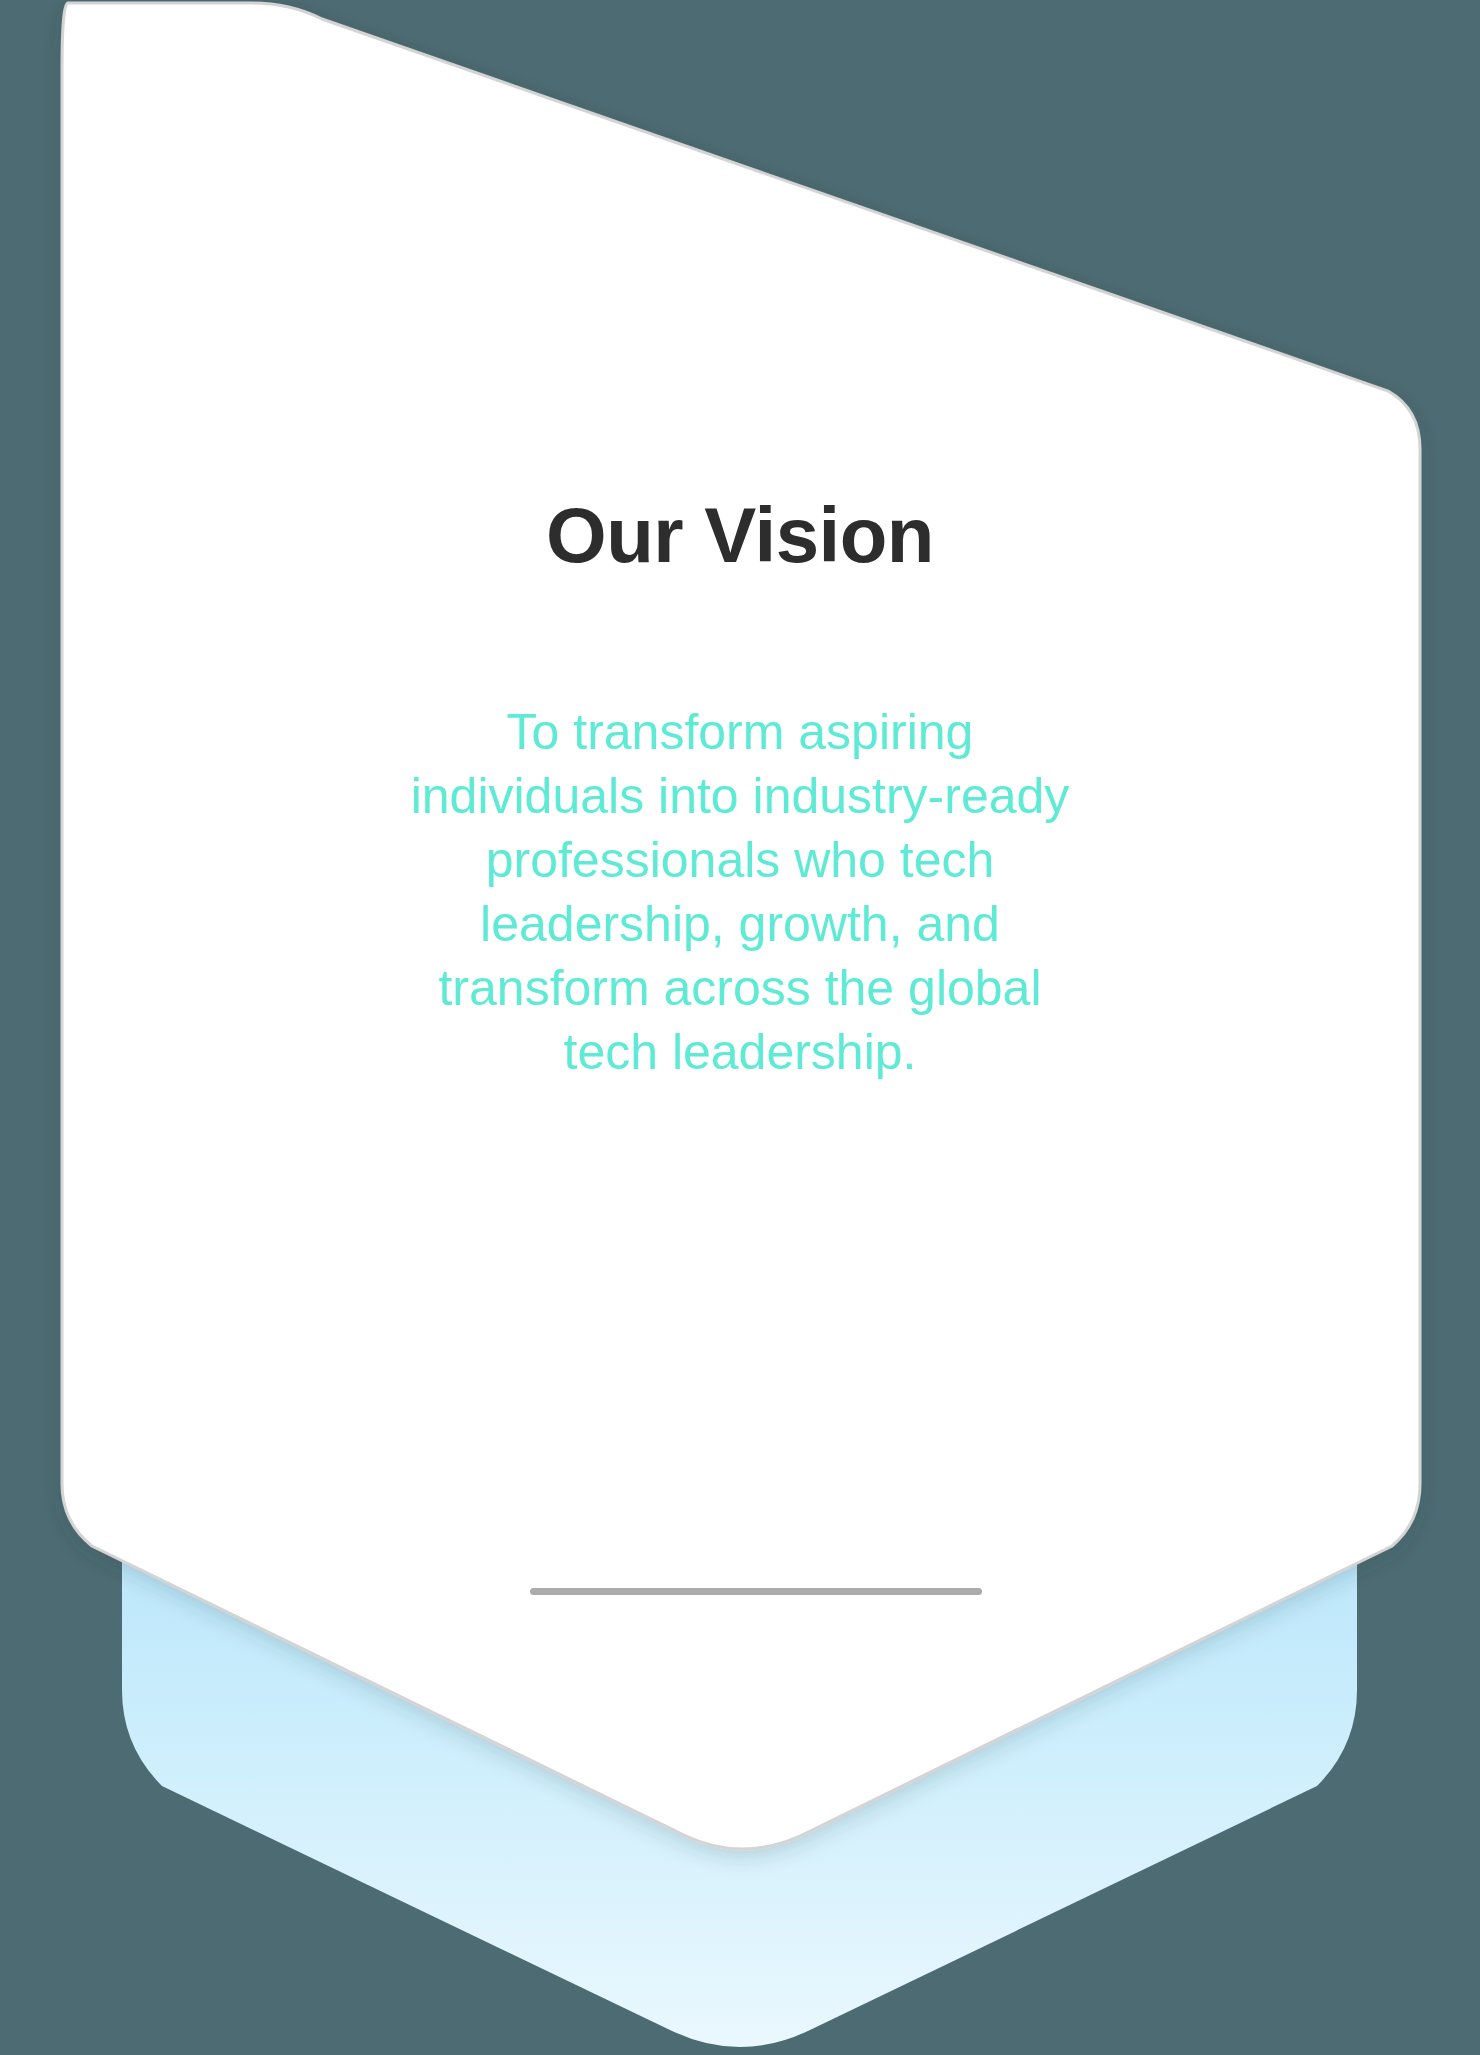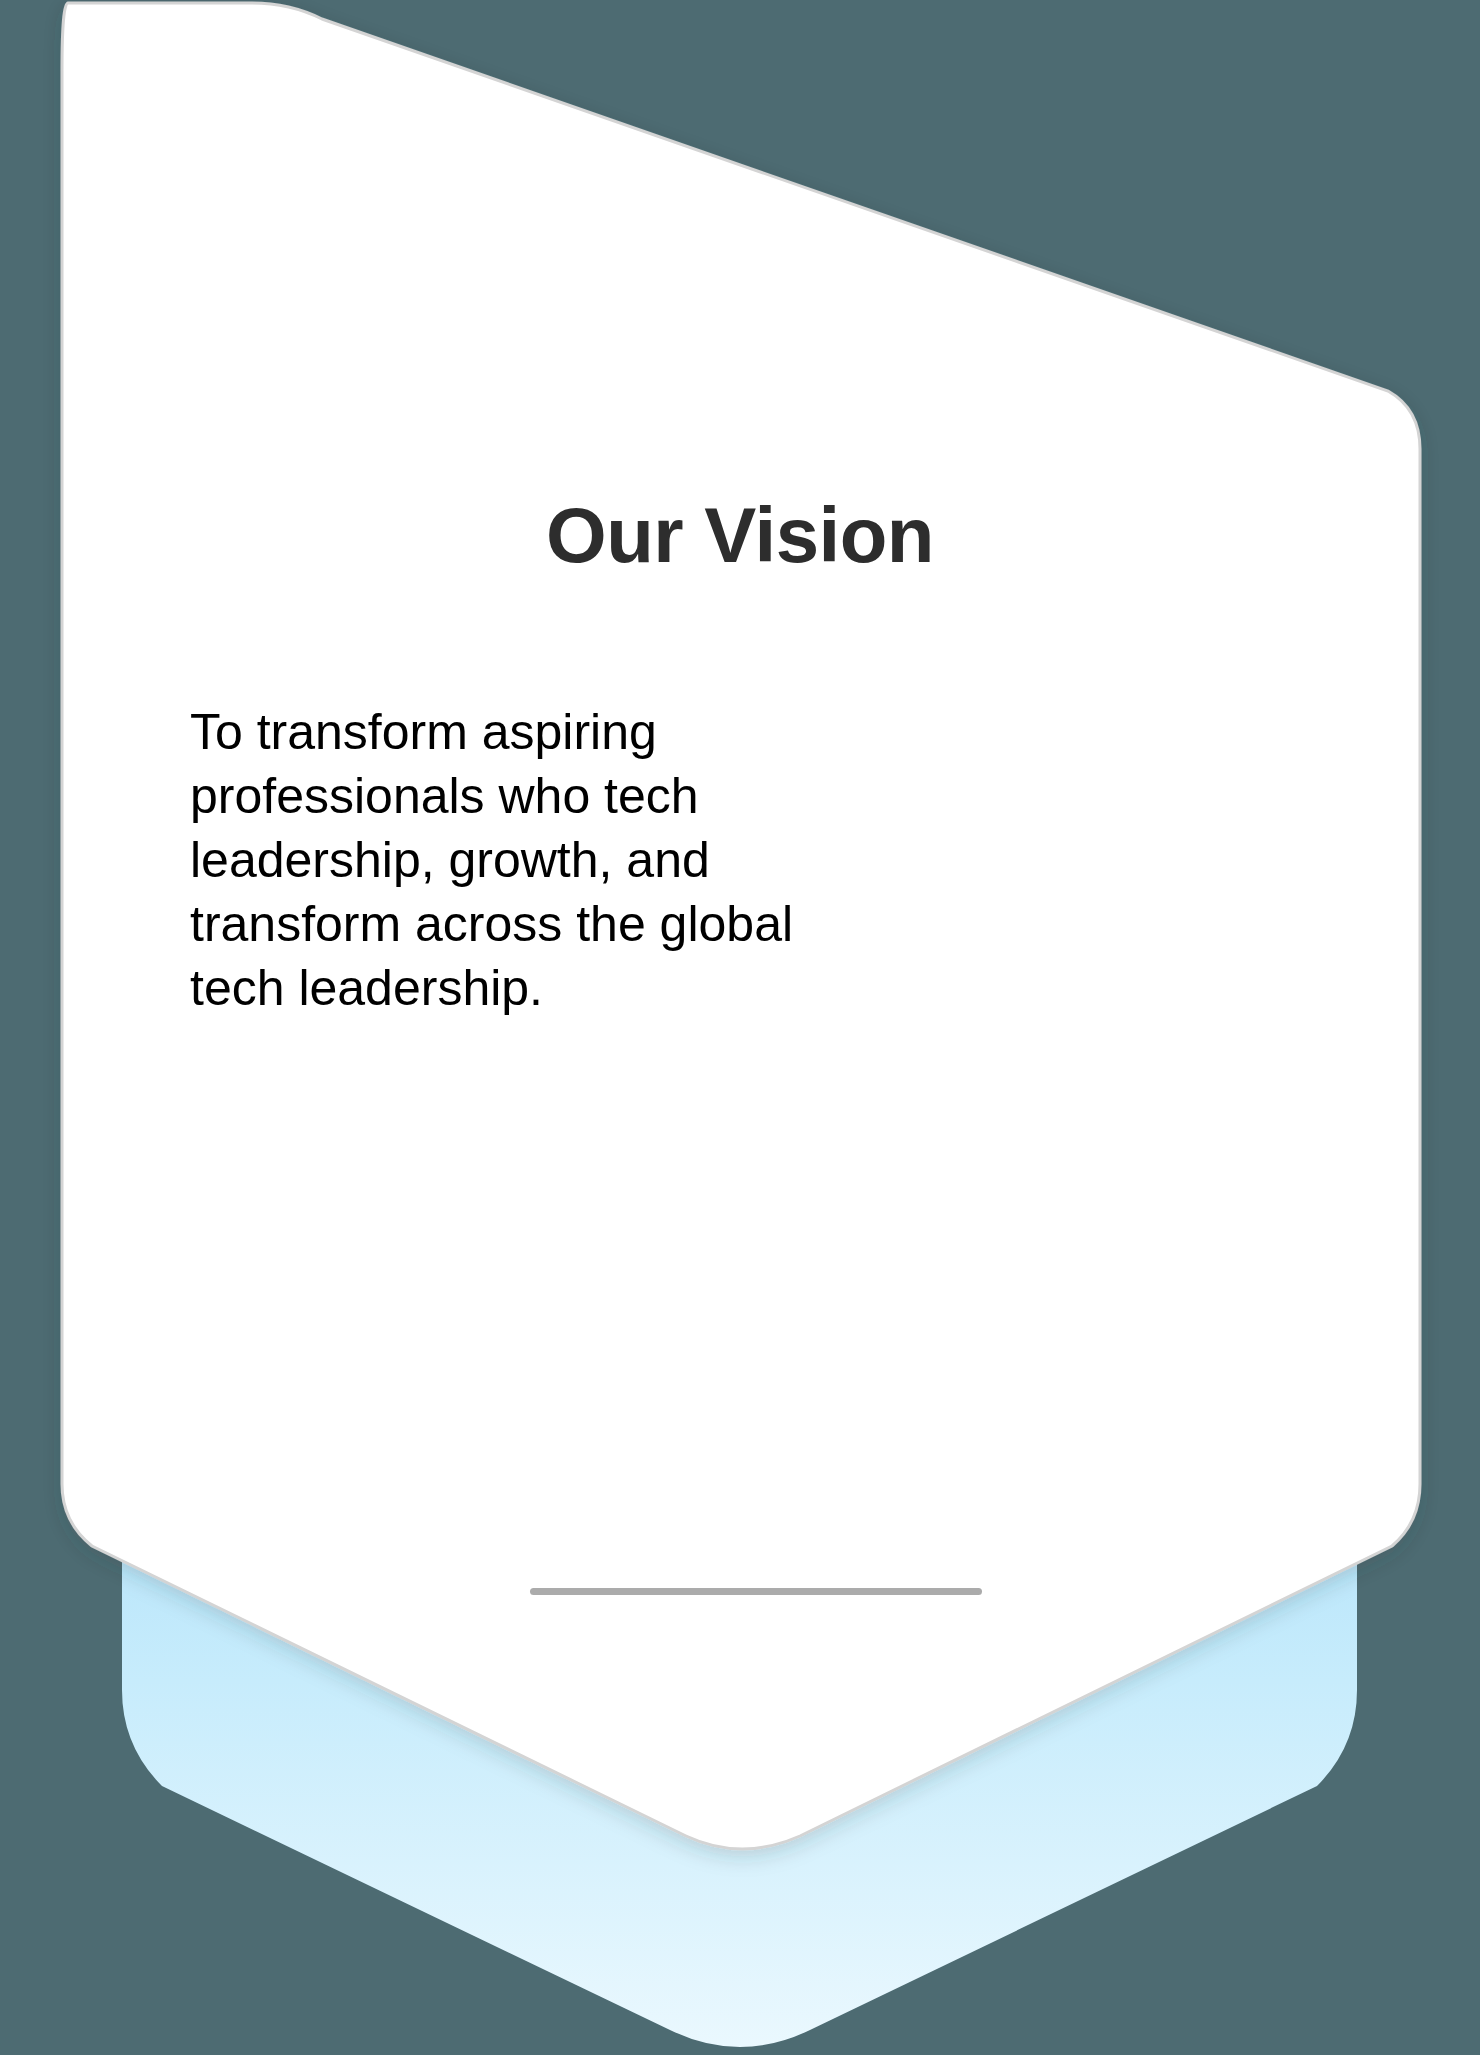--- a/index.html
+++ b/index.html
@@ -51,25 +51,25 @@
     letter-spacing:-0.5px;
     color:#2d2d2d;
     line-height:1.05;
   }
 
   .card-body {
     position:absolute;
     left:190px;
     top:700px;
     width:1100px;
-    text-align:left;
+    text-align:center;
     font-size:50px;
     font-weight:400;
     line-height:1.28;
-    color:#000000;
+    color:#5eead4;
   }
   .card-body .line { display:block; white-space:nowrap; }
 
   .divider {
     position:absolute;
     left:530px;
     top:1588px;
     width:452px;
     height:7px;
     border-radius:4px;
@@ -122,20 +122,21 @@
             Z
           "></path>
   </svg>
 
   <div id="content">
 
     <h1 class="card-title">Our Vision</h1>
 
     <div class="card-body">
       <span class="line">To transform aspiring</span>
+      <span class="line">individuals into industry-ready</span>
       <span class="line">professionals who tech</span>
       <span class="line">leadership, growth, and</span>
       <span class="line">transform across the global</span>
       <span class="line">tech leadership.</span>
     </div>
 
     <div class="divider"></div>
 
   </div>
 </div>

